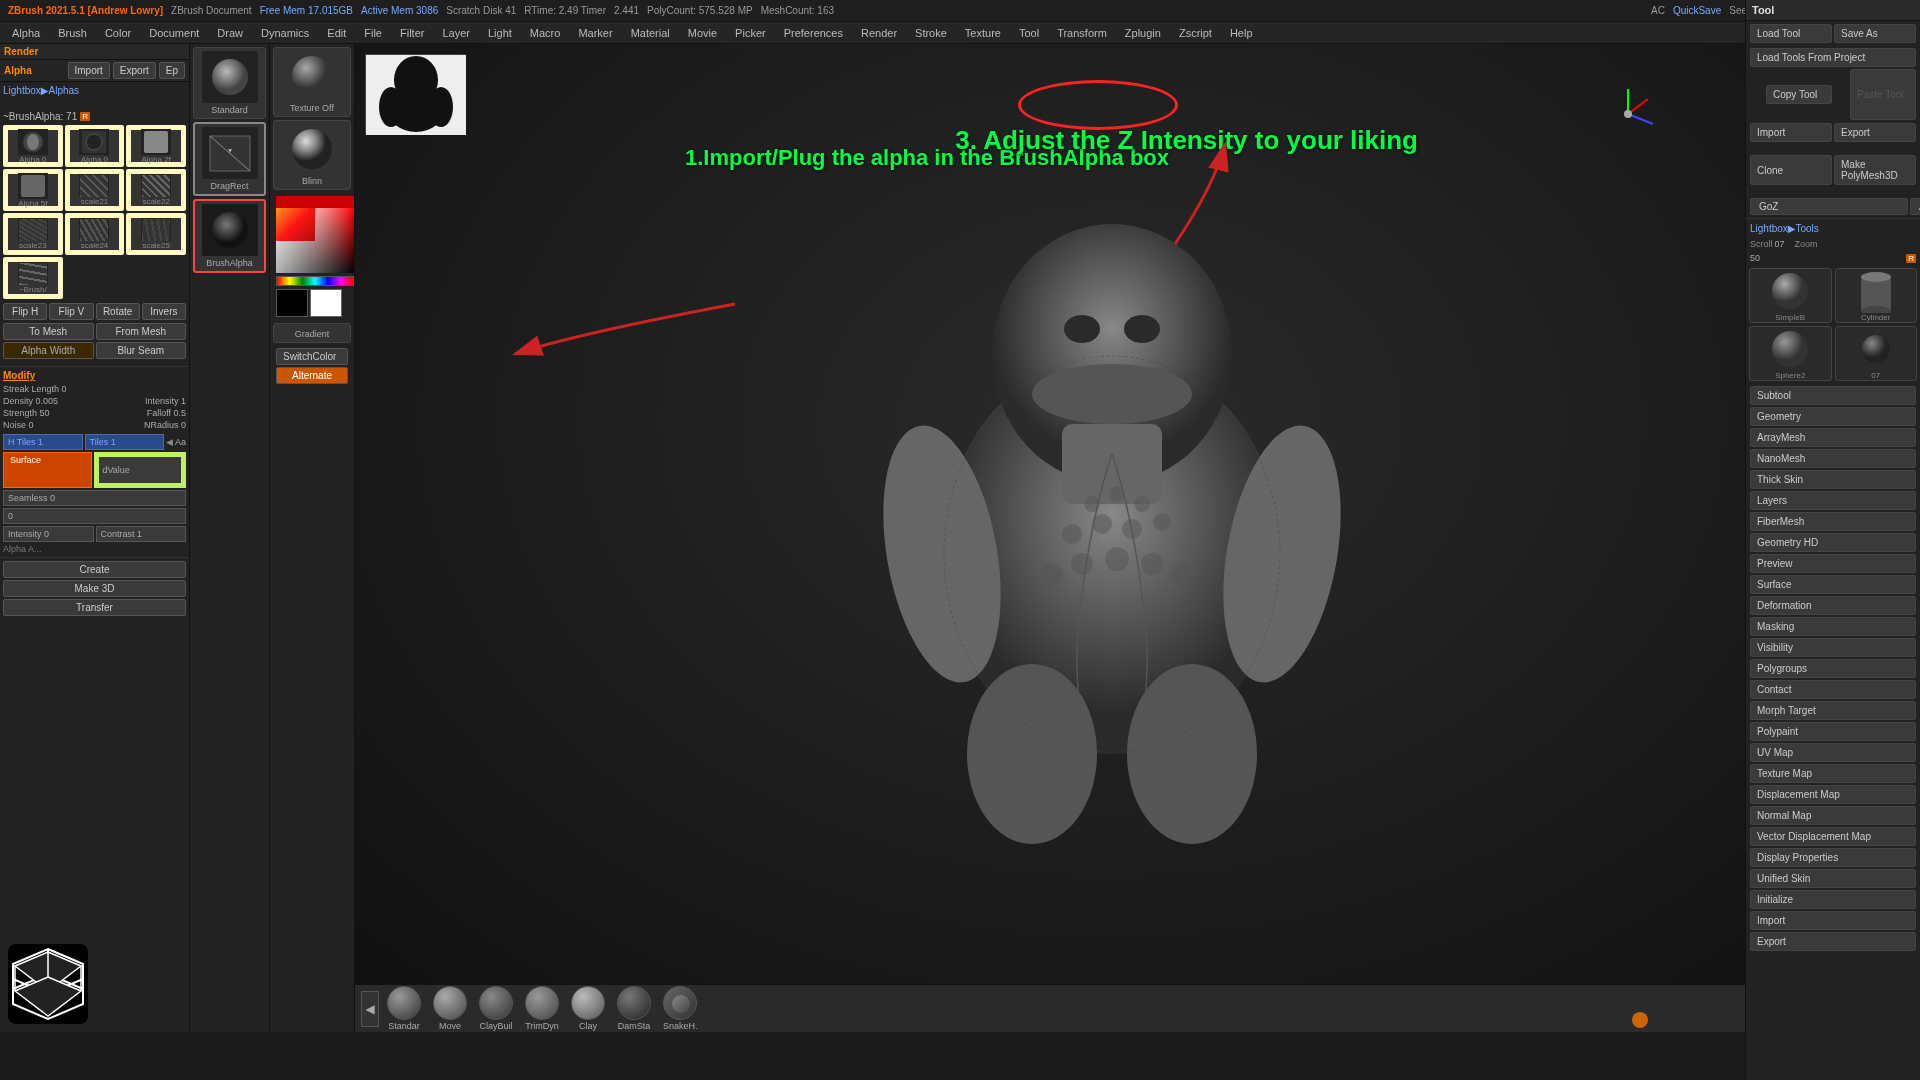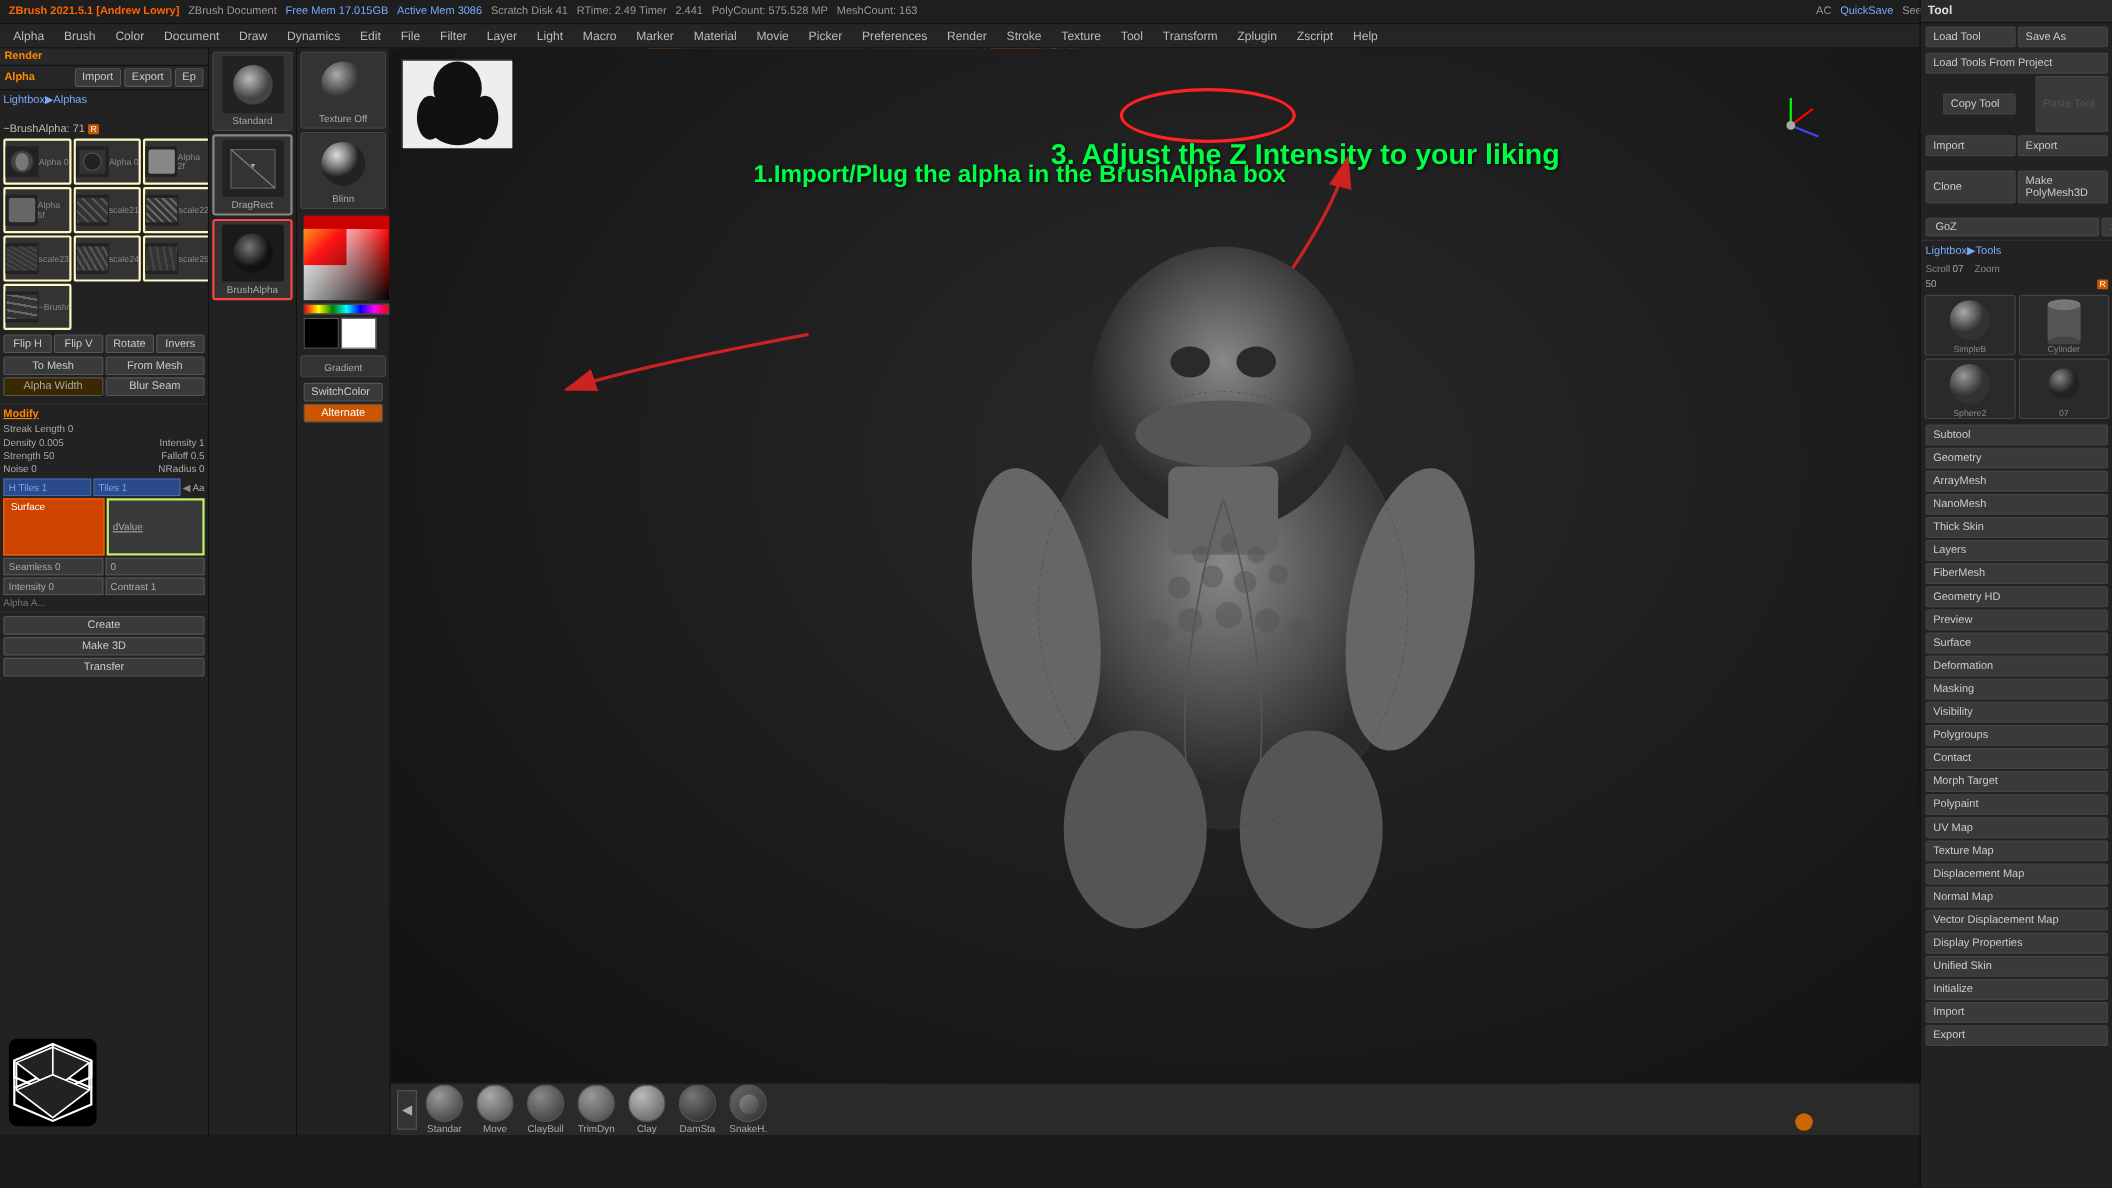--- a/index.html
+++ b/index.html
@@ -97,24 +97,24 @@
       padding: 3px;
     }
     .alpha-grid {
       display: grid;
       grid-template-columns: repeat(3, 1fr);
       gap: 2px;
       margin-bottom: 4px;
     }
     .alpha-item {
       background: #333;
-      border: 2px solid #fef9c3;
+      border: 5px solid #fef9c3;
       height: 42px;
       display: flex;
-      flex-direction: row;
+      flex-direction: column;
       align-items: center;
       justify-content: center;
       font-size: 9px;
       color: #aaa;
       cursor: pointer;
       border-radius: 2px;
       position: relative;
     }
     .alpha-item .alpha-thumb {
       width: 30px;
@@ -655,23 +655,23 @@
 
       <div style="display:flex;gap:2px;align-items:center;margin-top:4px;">
         <div style="background:#2a4a8a;border:1px solid #4a6aaa;padding:2px 4px;font-size:9px;color:#7af;flex:1;">H Tiles 1</div>
         <div style="background:#2a4a8a;border:1px solid #4a6aaa;padding:2px 4px;font-size:9px;color:#7af;flex:1;">Tiles 1</div>
         <span style="font-size:9px;color:#888;">◀</span>
         <span style="font-size:9px;color:#aaa;">Aa</span>
       </div>
 
       <div style="display:flex;gap:2px;margin-top:2px;">
         <div style="background:#cc4400;border:1px solid #ff6600;padding:2px 6px;font-size:9px;color:#fff;flex:1;">Surface</div>
-        <div style="background:#3a3a3a;border:2px solid #bef264;padding:19px 4px;font-size:9px;color:#aaa;flex:1;text-decoration:underline;">dValue</div>
-      </div>
-      <div style="display:flex;gap:2px;margin-top:2px;">
+        <div style="background:#3a3a3a;border:5px solid #bef264;padding:8px 4px;font-size:9px;color:#aaa;flex:1;">dValue</div>
+      </div>
+      <div style="display:flex;gap:2px;margin-top:2px;flex-direction:column;">
         <div style="background:#3a3a3a;border:1px solid #555;padding:2px 4px;font-size:9px;color:#aaa;flex:1;">Seamless 0</div>
         <div style="background:#3a3a3a;border:1px solid #555;padding:2px 4px;font-size:9px;color:#aaa;flex:1;">0</div>
       </div>
       <div style="display:flex;gap:2px;margin-top:2px;">
         <div style="background:#3a3a3a;border:1px solid #555;padding:2px 4px;font-size:9px;color:#aaa;flex:1;">Intensity 0</div>
         <div style="background:#3a3a3a;border:1px solid #555;padding:2px 4px;font-size:9px;color:#aaa;flex:1;">Contrast 1</div>
       </div>
       <div style="margin-top:2px;font-size:9px;color:#777;">Alpha A...</div>
     </div>
 

